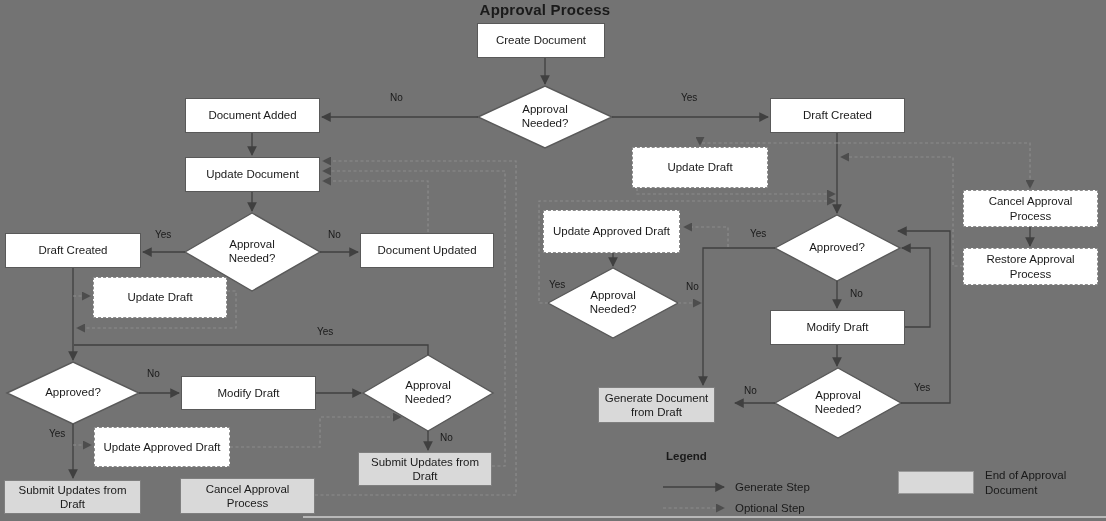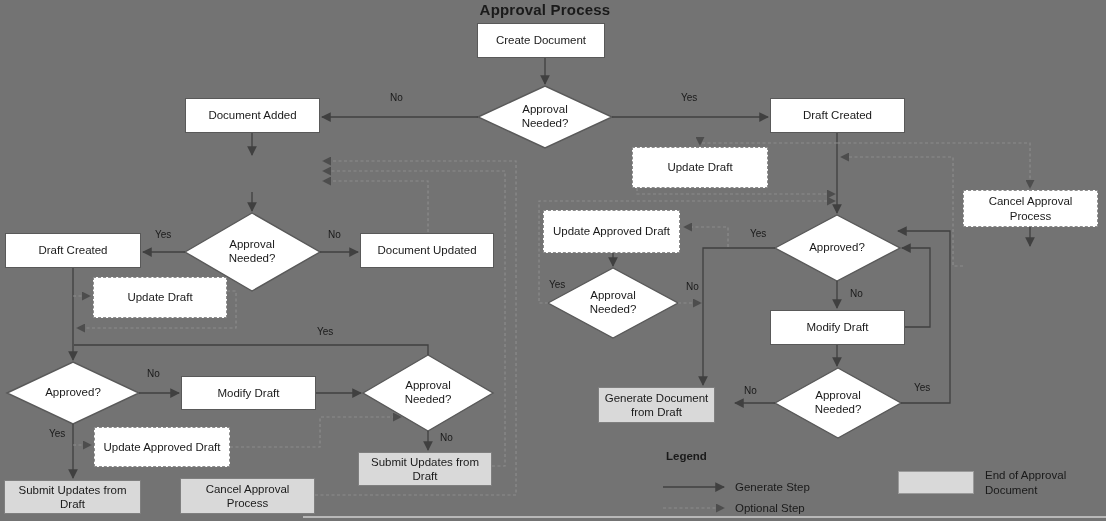--- a/index.html
+++ b/index.html
@@ -102,20 +102,23 @@
   </svg>
 
   <div class="title">Approval Process</div>
 
   <div class="box" style="left:477px;top:23px;width:128px;height:35px">
       <span>Create Document</span>
     </div>
   <div class="box" style="left:185px;top:98px;width:135px;height:35px">
       <span>Document Added</span>
     </div>
+  <div class="box" style="left:185px;top:157px;width:135px;height:35px">
+      <span>Update Document</span>
+    </div>
   <div class="box" style="left:5px;top:233px;width:136px;height:35px">
       <span>Draft Created</span>
     </div>
   <div class="box" style="left:360px;top:233px;width:134px;height:35px">
       <span>Document Updated</span>
     </div>
   <div class="box dashed" style="left:93px;top:277px;width:134px;height:41px">
       <span>Update Draft</span>
     </div>
   <div class="box" style="left:181px;top:376px;width:135px;height:34px">
@@ -144,20 +147,23 @@
     </div>
   <div class="box" style="left:770px;top:310px;width:135px;height:35px">
       <span>Modify Draft</span>
     </div>
   <div class="box end" style="left:598px;top:387px;width:117px;height:36px">
       <span>Generate Document from Draft</span>
     </div>
   <div class="box dashed" style="left:963px;top:190px;width:135px;height:37px">
       <span>Cancel Approval Process</span>
     </div>
+  <div class="box dashed" style="left:963px;top:248px;width:135px;height:37px">
+      <span>Restore Approval Process</span>
+    </div>
 
   <div class="dlabel" style="left:509px;top:101px;width:72px;height:32px">Approval Needed?</div>
   <div class="dlabel" style="left:216px;top:236px;width:72px;height:32px">Approval Needed?</div>
   <div class="dlabel" style="left:28px;top:385px;width:90px;height:16px">Approved?</div>
   <div class="dlabel" style="left:392px;top:377px;width:72px;height:32px">Approval Needed?</div>
   <div class="dlabel" style="left:792px;top:240px;width:90px;height:16px">Approved?</div>
   <div class="dlabel" style="left:577px;top:287px;width:72px;height:32px">Approval Needed?</div>
   <div class="dlabel" style="left:802px;top:387px;width:72px;height:32px">Approval Needed?</div>
 
   <div class="elabel" style="left:390px;top:93px">No</div>

